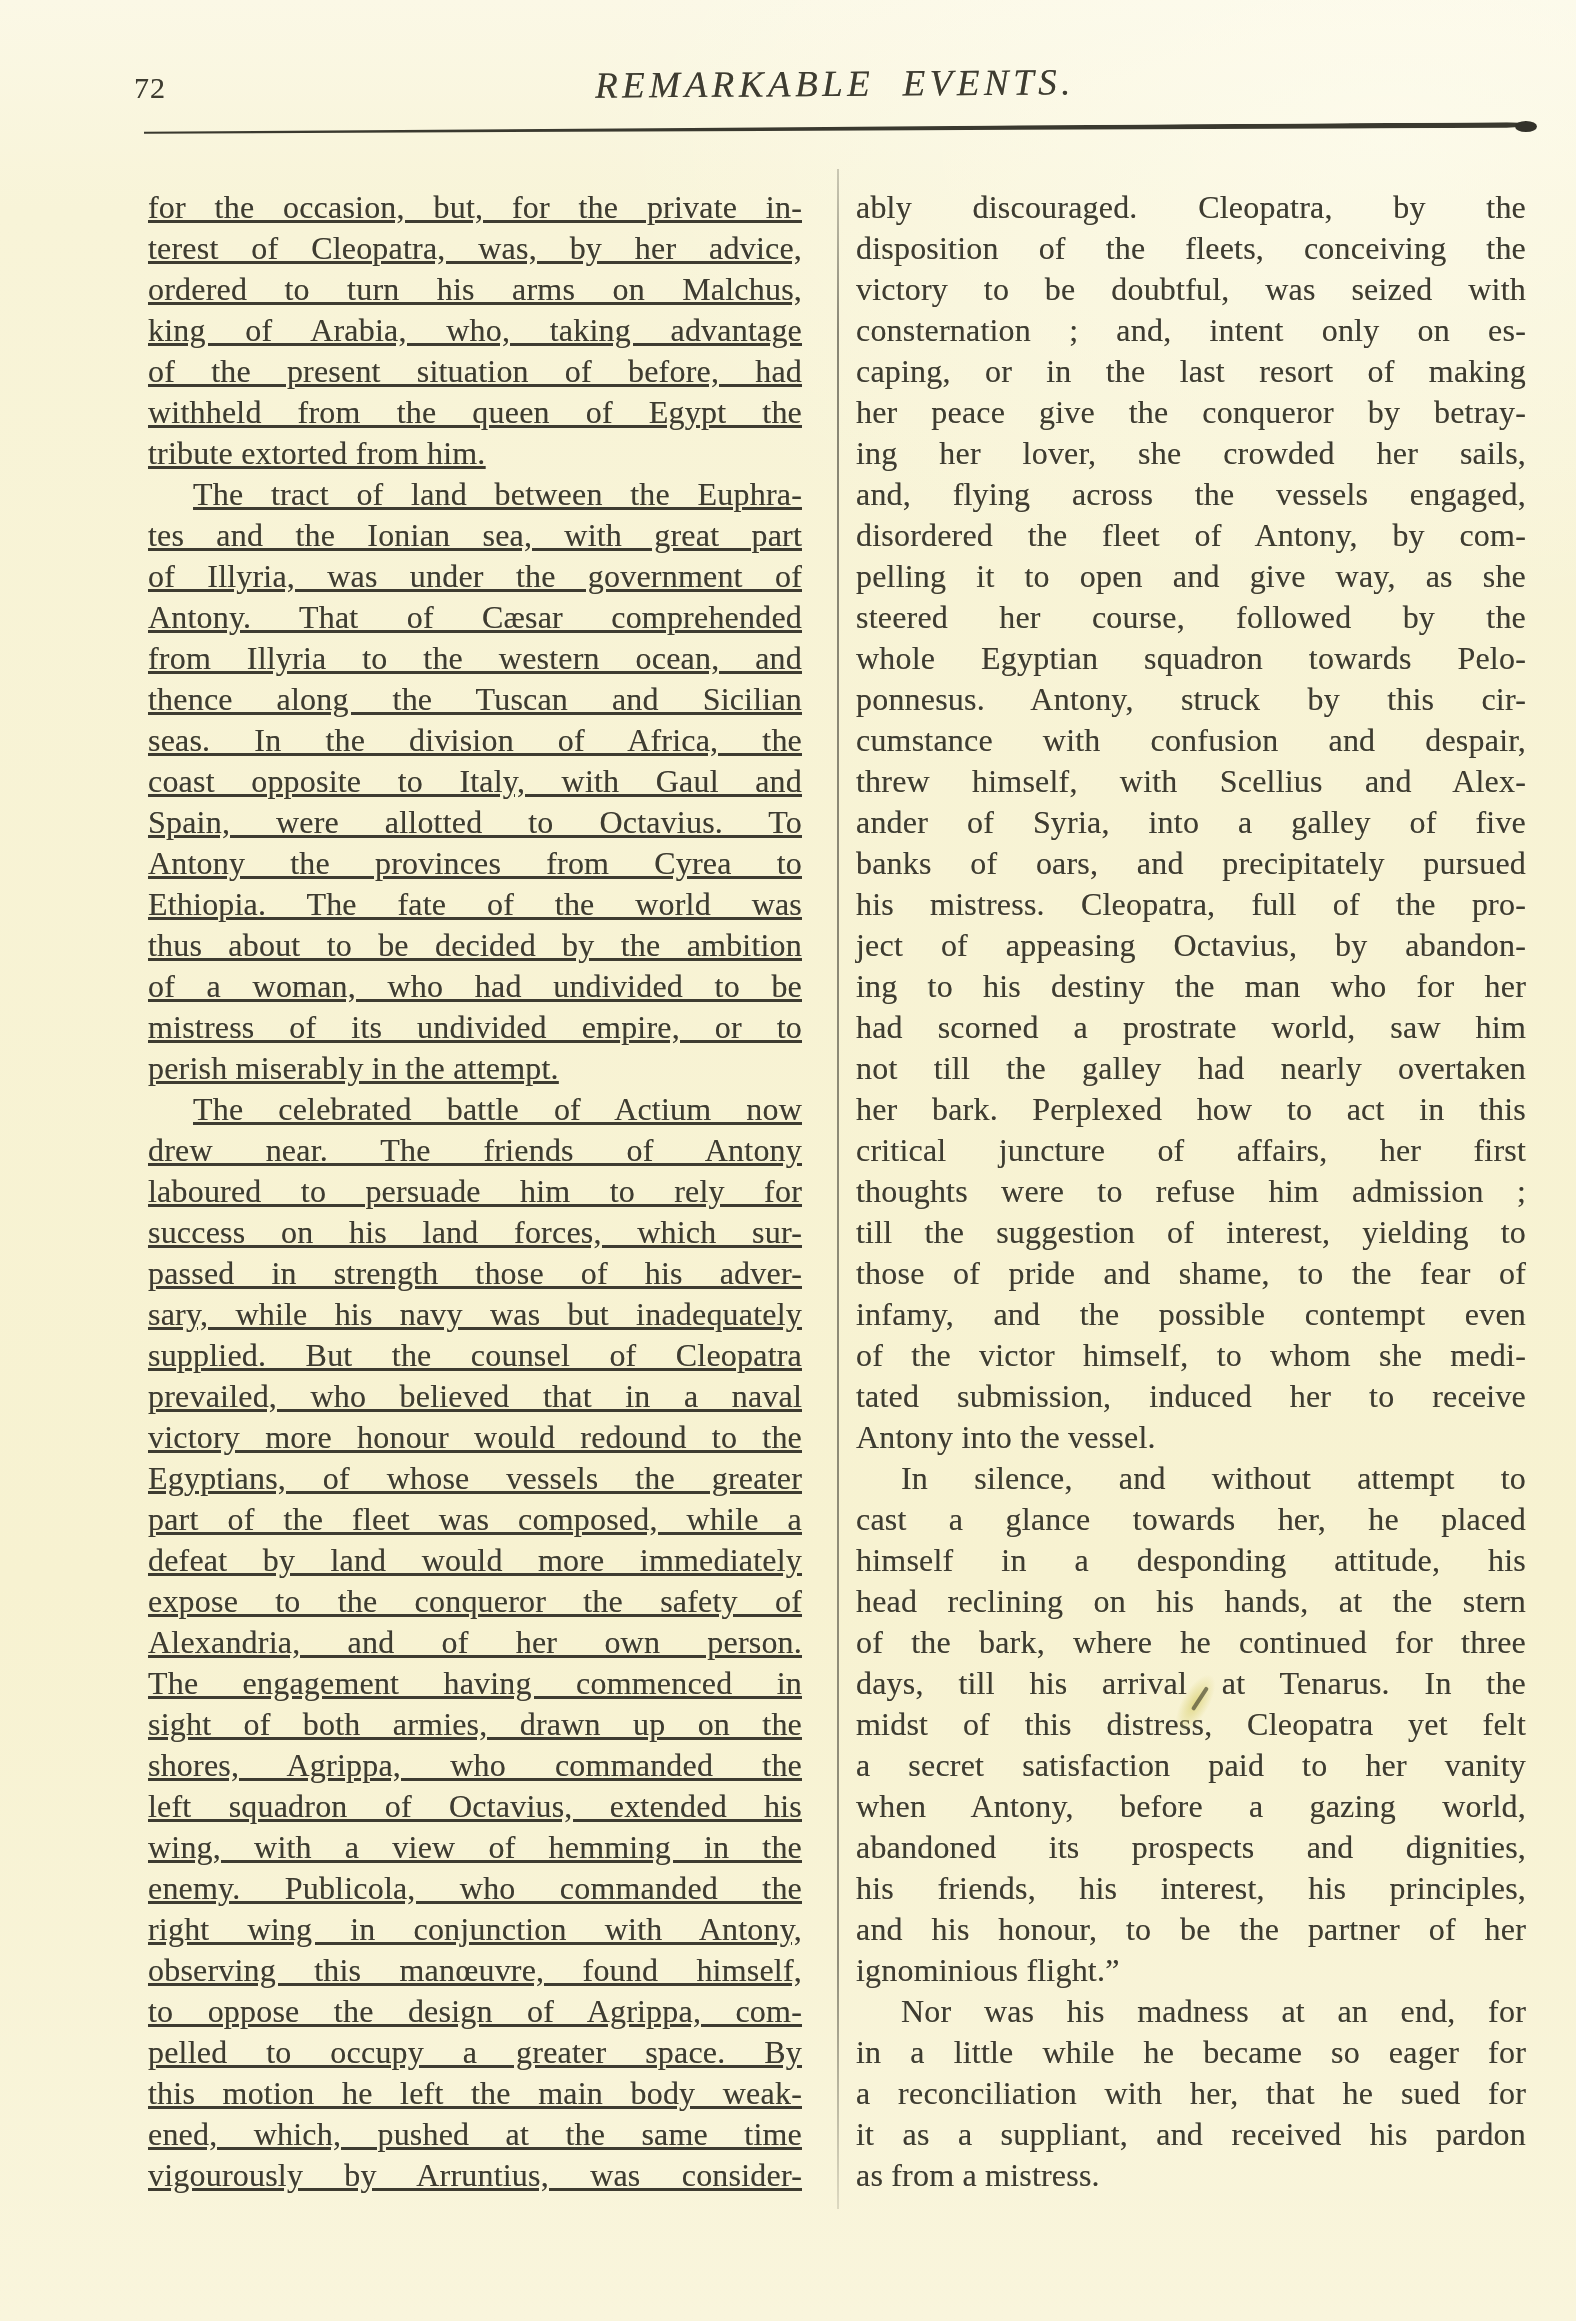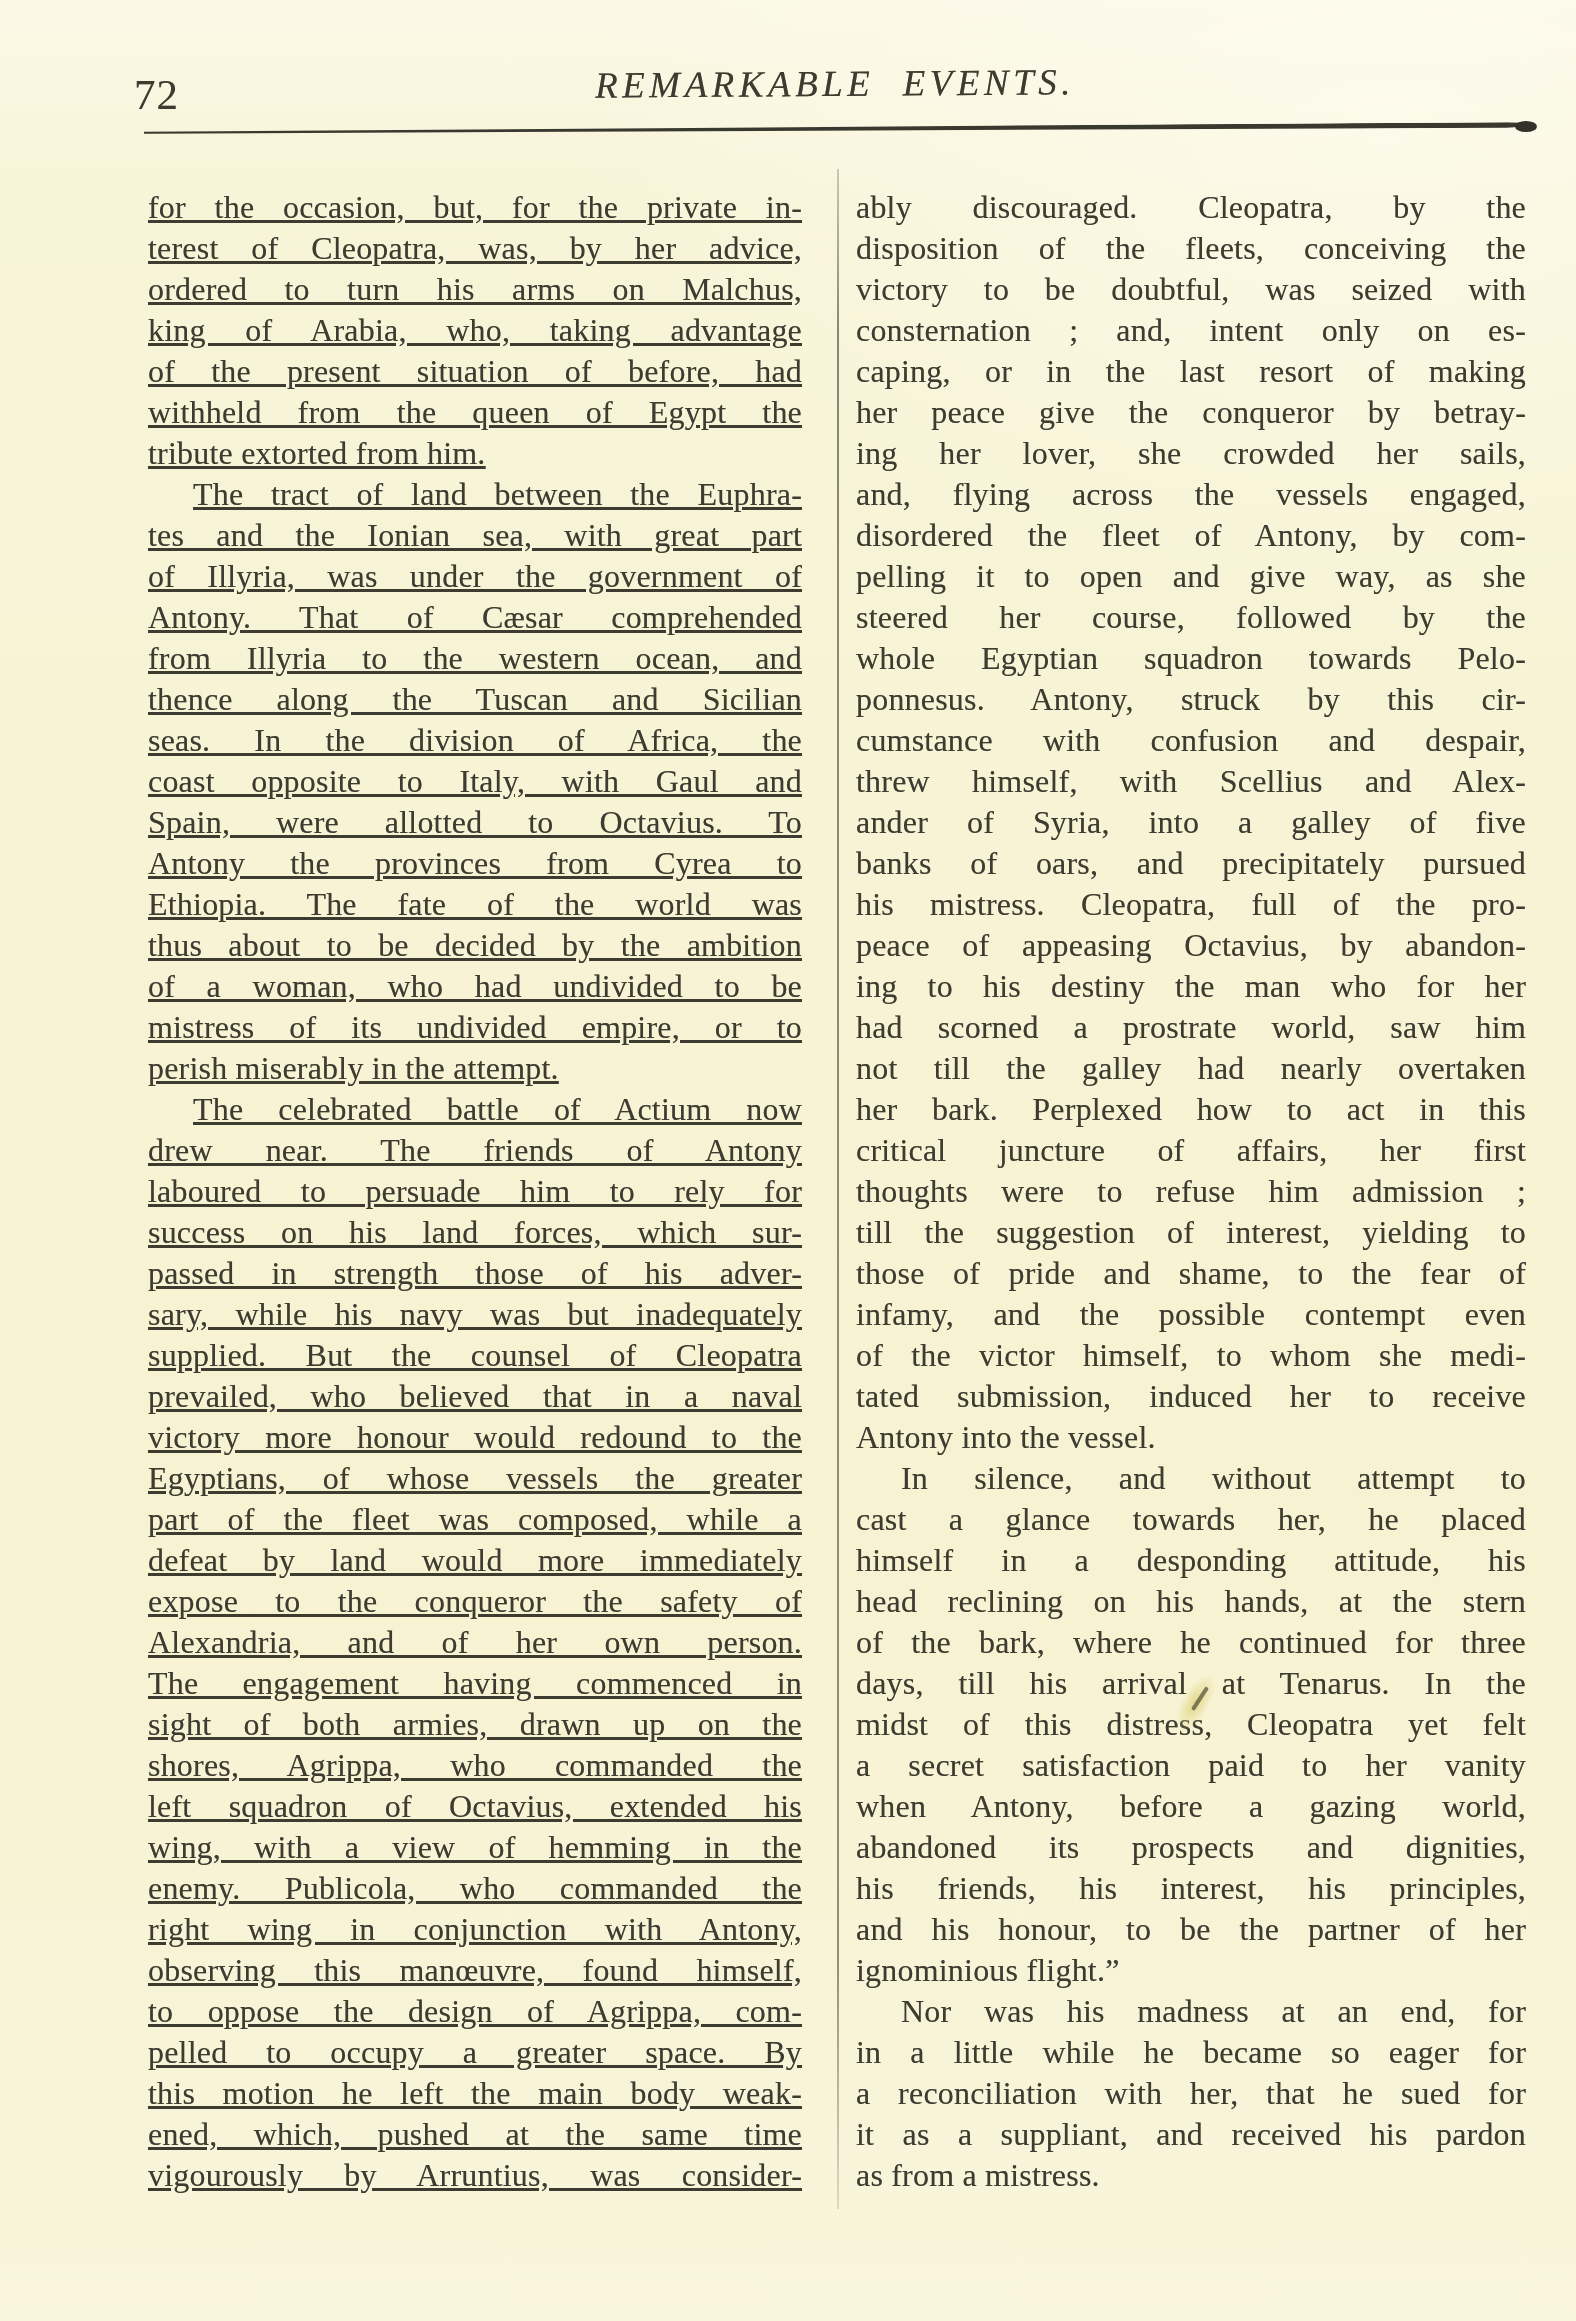--- a/index.html
+++ b/index.html
@@ -7,21 +7,21 @@
     width:1576px;height:2322px;position:relative;overflow:hidden;
     background:
       radial-gradient(ellipse 1364px 818px at 88% 6%, rgba(255,254,244,.55), rgba(255,254,244,0) 60%),
       linear-gradient(180deg,#fbf8e6 0%,#f8f4d8 9%,#f7f2d1 68%,#f9f5dc 100%);
     font-family:"Liberation Serif","DejaVu Serif",serif;
     color:#3e3c31;
   }
   .page{position:absolute;inset:0;}
   .pagenum{
     position:absolute;left:134px;top:73px;
-    font-size:43px;line-height:1;letter-spacing:0.9px;
+    font-size:30px;line-height:1;letter-spacing:0.9px;
     text-shadow:0 0 0.5px rgba(60,58,45,.55);
   }
   .title{
     position:absolute;left:0;right:0;top:65px;text-align:center;
     font-style:italic;font-size:37px;line-height:1;
     letter-spacing:4.5px;word-spacing:14.5px;
     transform:translateX(47px) rotate(-0.4deg);
     text-shadow:0 0 0.6px rgba(60,58,45,.6);
   }
   .rule{
@@ -143,21 +143,21 @@
         <div class="line">disordered the fleet of Antony, by com-</div>
         <div class="line">pelling it to open and give way, as she</div>
         <div class="line">steered her course, followed by the</div>
         <div class="line">whole Egyptian squadron towards Pelo-</div>
         <div class="line">ponnesus.  Antony, struck by this cir-</div>
         <div class="line">cumstance with confusion and despair,</div>
         <div class="line">threw himself, with Scellius and Alex-</div>
         <div class="line">ander of Syria, into a galley of five</div>
         <div class="line">banks of oars, and precipitately pursued</div>
         <div class="line">his mistress.  Cleopatra, full of the pro-</div>
-        <div class="line">peace of appeasing Octavius, by abandon-</div>
+        <div class="line">ject of appeasing Octavius, by abandon-</div>
         <div class="line">ing to his destiny the man who for her</div>
         <div class="line">had scorned a prostrate world, saw him</div>
         <div class="line">not till the galley had nearly overtaken</div>
         <div class="line">her bark.  Perplexed how to act in this</div>
         <div class="line">critical juncture of affairs, her first</div>
         <div class="line">thoughts were to refuse him admission ;</div>
         <div class="line">till the suggestion of interest, yielding to</div>
         <div class="line">those of pride and shame, to the fear of</div>
         <div class="line">infamy, and the possible contempt even</div>
         <div class="line">of the victor himself, to whom she medi-</div>

